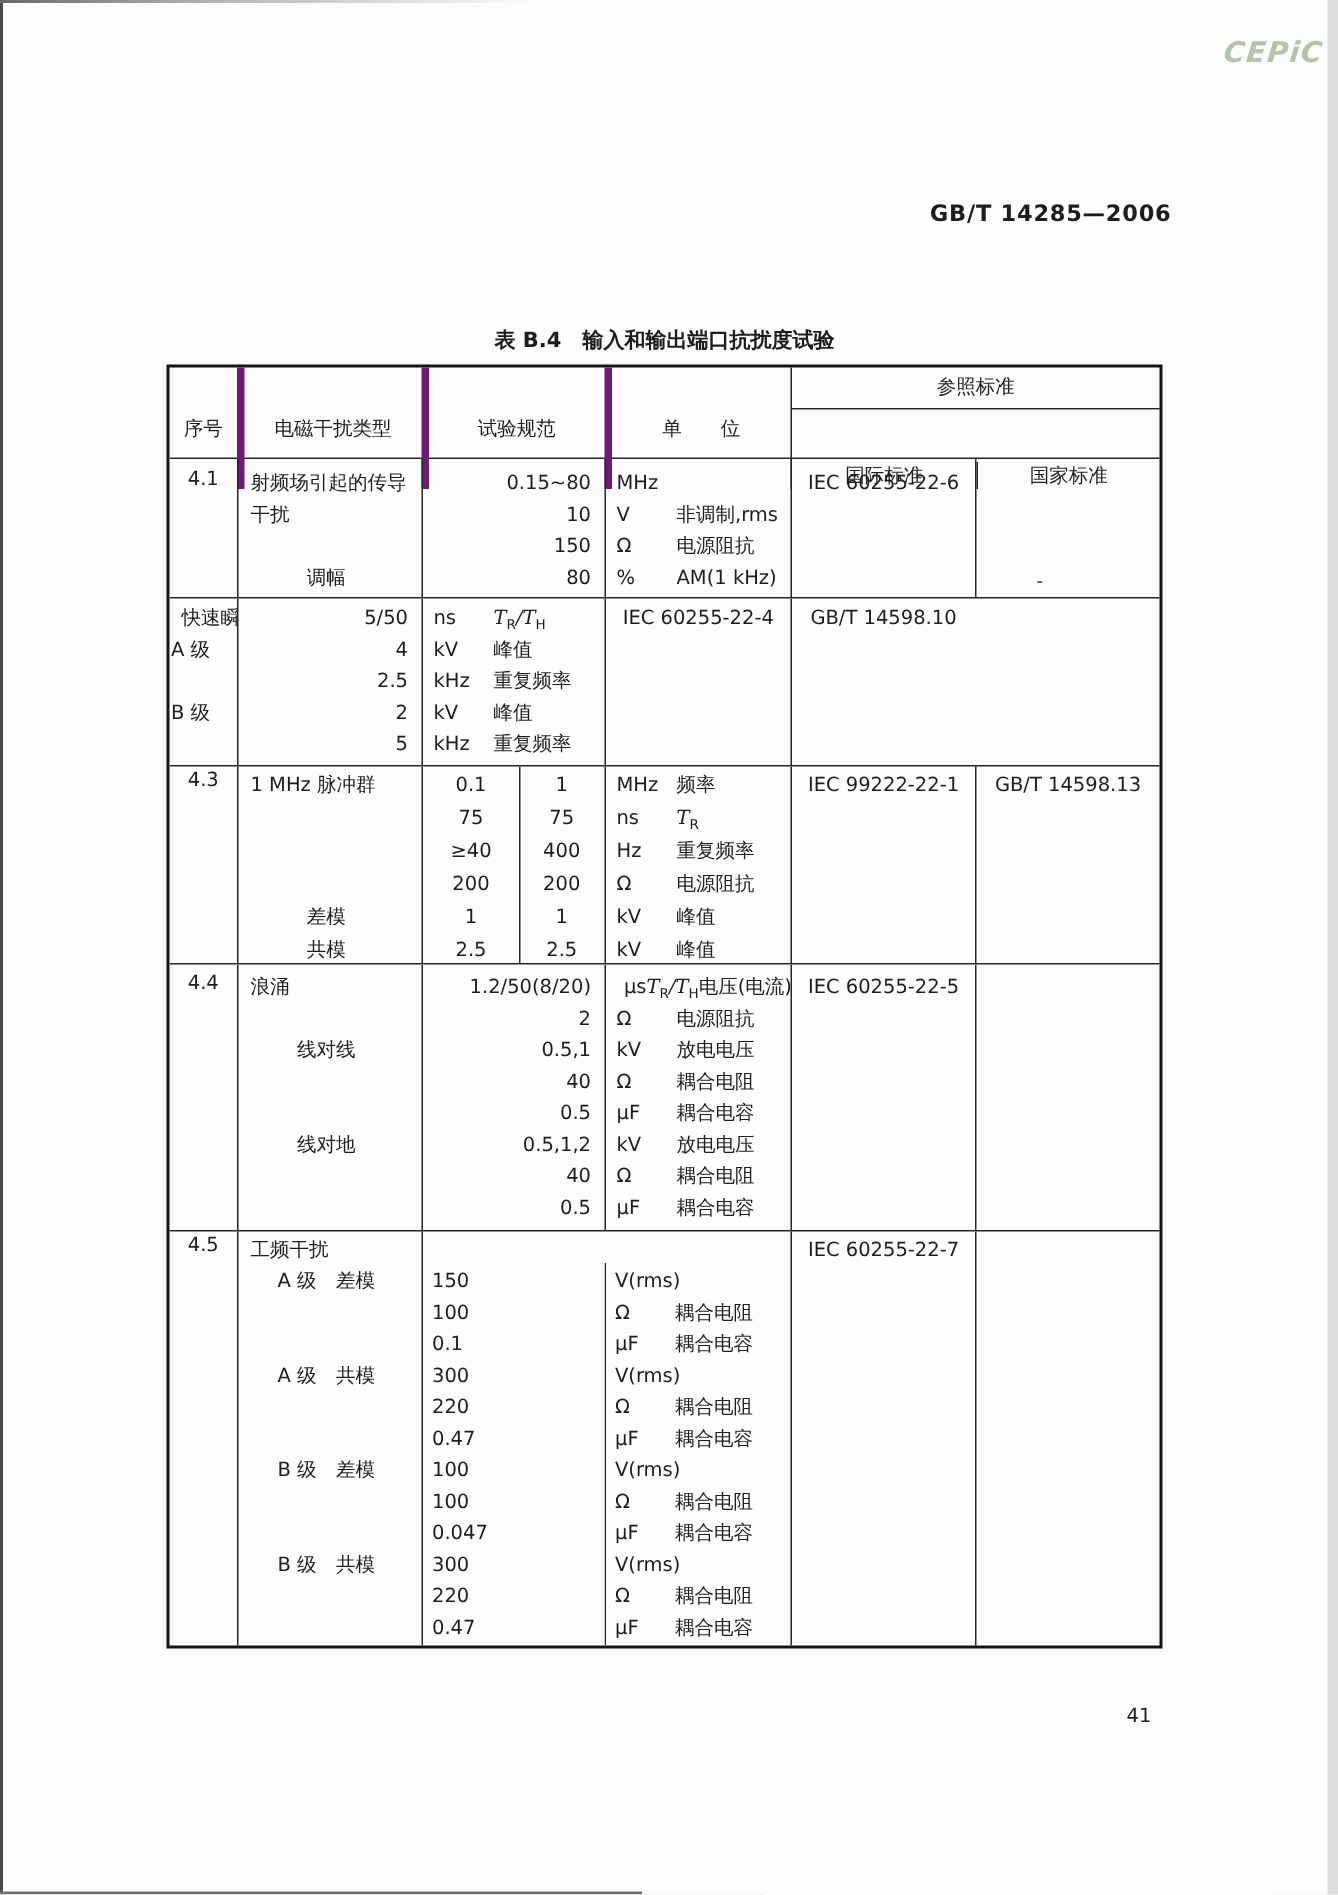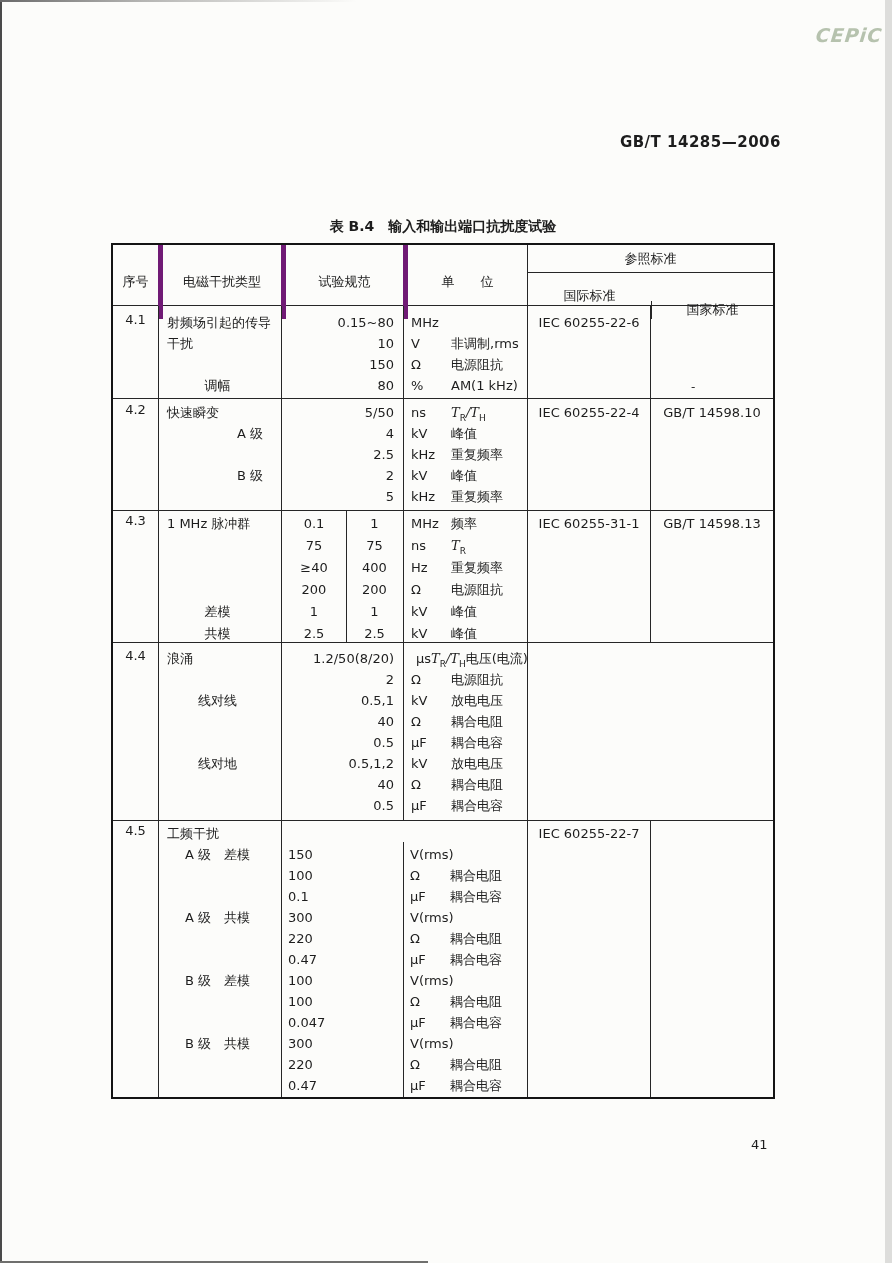--- a/index.html
+++ b/index.html
@@ -20,25 +20,25 @@
   .section-heading{position:absolute;left:113px;top:176px;font-weight:bold;font-size:14.5px;}
   .caption{position:absolute;left:113px;top:218px;width:660px;text-align:center;font-weight:bold;font-size:14px;}
   .pagenum{position:absolute;left:751px;top:1137px;font-size:13px;}
 
   
   .tbl{position:absolute;left:111px;top:243px;width:664px;border:2px solid #141414;background:#fcfcfa;}
   .hrow,.brow{display:grid;grid-template-columns:45px 123px 122px 124px 123px 123px;}
   .hrow{height:60px;}
   .hc{display:flex;align-items:center;justify-content:center;border-left:5px solid #701a75;}
   .hc.first{border-left:none;}
-  .h5{grid-column:5/7;border-left:1px solid #262626;display:flex;flex-direction:column;}
+  .h5{grid-column:5/7;border-left:1px solid #262626;display:flex;flex-direction:column;gap:35px;}
   .href{height:28px;line-height:28px;text-align:center;border-bottom:1px solid #262626;}
   .hsplit{flex:1;display:grid;grid-template-columns:123px 122px;}
   .hs{display:flex;align-items:center;justify-content:center;}
-  .hs + .hs{border-left:1px solid #262626;margin-top:28px;}
+  .hs + .hs{border-left:1px solid #262626;}
 
   .brow{border-top:1px solid #262626;}
   .cell{border-left:1px solid #262626;overflow:hidden;}
   .cell:first-child{border-left:none;}
   .r41{height:93px;} .r42{height:112px;} .r43{height:132px;} .r44{height:178px;} .r45{height:277px;}
   .r41 .cell{padding-top:6px;} .r42 .cell{padding-top:3px;} .r43 .cell{padding-top:2px;}
   .r44 .cell{padding-top:5px;} .r45 .cell{padding-top:2px;}
 
   .tl,.sl,.ul,.s2l{height:21px;line-height:21px;white-space:nowrap;}
   .r43 .tl,.r43 .s2l,.r43 .ul,.r43 .sl{height:22px;line-height:22px;}
@@ -120,21 +120,20 @@
       </div>
       <div class="cell cintl">
           <div class="sl">IEC 60255-22-6</div>
         </div>
       <div class="cell cnatl">
           <span class="dash41">-</span>
         </div>
     </div>
 
     <div class="brow r42">
-      <div class="cell cno"><span>4.2</span></div>
       <div class="cell ctype">
         <div class="tl">快速瞬变</div>
         <div class="tl r2">A 级</div>
         <div class="tl"></div>
         <div class="tl r2">B 级</div>
         <div class="tl"></div>
       </div>
       <div class="cell cspec ra">
         <div class="sl">5/50</div>
         <div class="sl">4</div>
@@ -195,21 +194,21 @@
       </div>
       <div class="cell cunit">
         <div class="ul"><span class="u">MHz</span><span>频率</span></div>
         <div class="ul"><span class="u">ns</span><span class="math">T</span><sub>R</sub></div>
         <div class="ul"><span class="u">Hz</span><span>重复频率</span></div>
         <div class="ul"><span class="u">Ω</span><span>电源阻抗</span></div>
         <div class="ul"><span class="u">kV</span><span>峰值</span></div>
         <div class="ul"><span class="u">kV</span><span>峰值</span></div>
       </div>
       <div class="cell cintl">
-          <div class="sl">IEC 60255-31-1</div>
+          <div class="sl">IEC 99222-22-1</div>
         </div>
       <div class="cell cnatl">
           <div class="sl">GB/T 14598.13</div>
         </div>
     </div>
 
     <div class="brow r44">
       <div class="cell cno"><span>4.4</span></div>
       <div class="cell ctype">
         <div class="tl">浪涌</div>
@@ -234,20 +233,23 @@
       <div class="cell cunit">
         <div class="ul"><span class="u uw">μs</span><span class="math">T</span><sub>R</sub><span class="math">/T</span><sub>H</sub><span>电压(电流)</span></div>
         <div class="ul"><span class="u">Ω</span><span>电源阻抗</span></div>
         <div class="ul"><span class="u">kV</span><span>放电电压</span></div>
         <div class="ul"><span class="u">Ω</span><span>耦合电阻</span></div>
         <div class="ul"><span class="u">μF</span><span>耦合电容</span></div>
         <div class="ul"><span class="u">kV</span><span>放电电压</span></div>
         <div class="ul"><span class="u">Ω</span><span>耦合电阻</span></div>
         <div class="ul"><span class="u">μF</span><span>耦合电容</span></div>
       </div>
+      <div class="cell cintl">
+          <div class="sl">IEC 60255-22-5</div>
+        </div>
       <div class="cell cnatl">
           <div class="sl"></div>
         </div>
     </div>
 
     <div class="brow r45">
       <div class="cell cno"><span>4.5</span></div>
       <div class="cell ctype">
         <div class="tl">工频干扰</div>
         <div class="tl r">A 级　差模</div>

